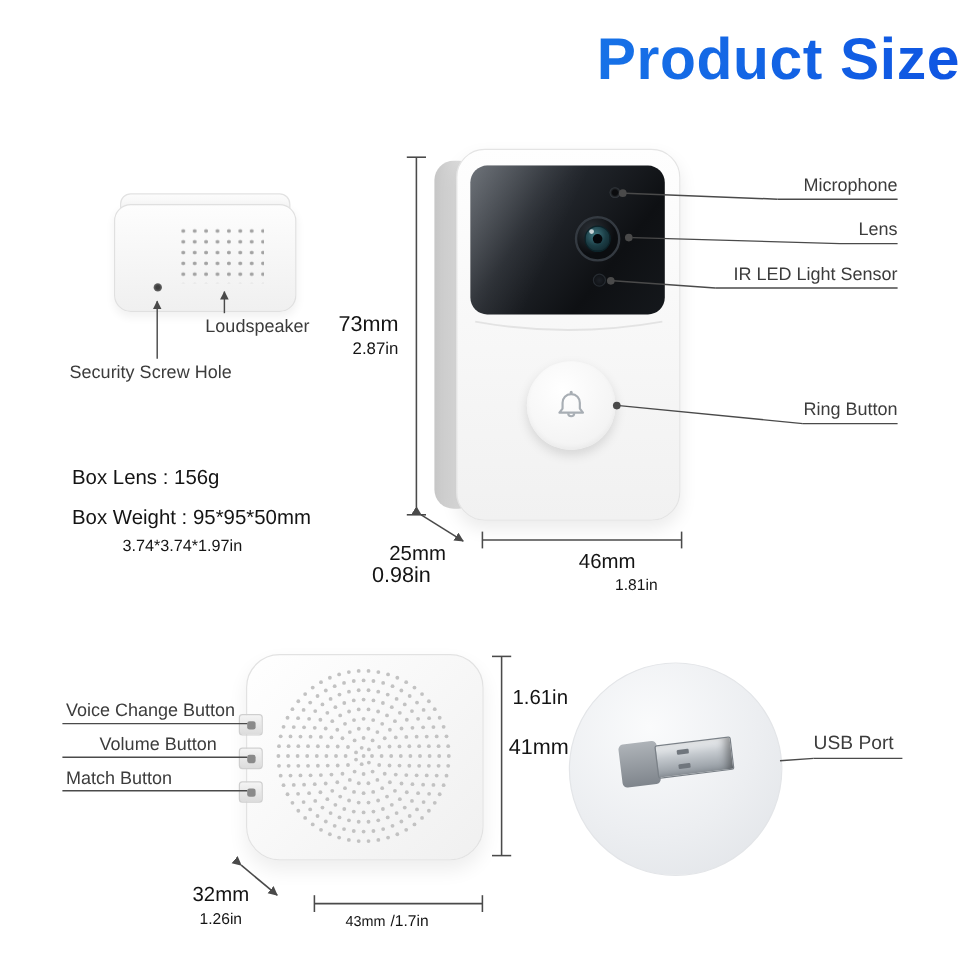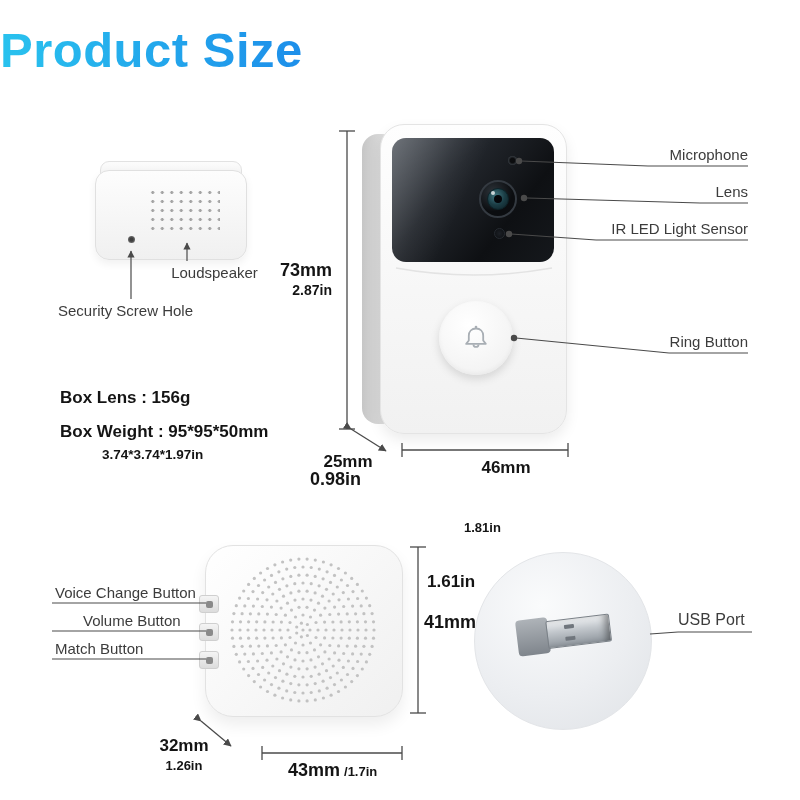--- a/index.html
+++ b/index.html
@@ -1,26 +1,26 @@
 <!DOCTYPE html>
 <html><head>
 <meta charset="utf-8">
 <style>
   html,body{margin:0;padding:0;background:#ffffff;}
   #canvas{position:relative;width:800px;height:800px;background:#ffffff;overflow:hidden;
           font-family:"Liberation Sans",sans-serif;}
   .abs{position:absolute;}
   
-  .title{position:absolute;top:22px;left:0;width:800px;text-align:left;
+  .title{position:absolute;top:22px;left:0;width:800px;text-align:right;
          font-size:49px;font-weight:800;letter-spacing:.5px;
          background:linear-gradient(90deg,#29c2ee 0%,#1877e8 55%,#0f55e2 100%);
          -webkit-background-clip:text;background-clip:text;color:transparent;}
   
   .lbl{position:absolute;font-size:15px;color:#3c3c3c;white-space:nowrap;}
-  .dim{position:absolute;font-weight:bold;color:#141414;white-space:nowrap;}
+  .dim{position:absolute;font-weight:normal;color:#141414;white-space:nowrap;}
   
   .tc-topface{left:100px;top:161px;width:140px;height:20px;border-radius:9px;
       background:linear-gradient(#fcfcfc,#eeeeee);border:1px solid #e2e2e2;z-index:1;}
   .tc-body{left:95px;top:170px;width:150px;height:88px;border-radius:14px;
       background:linear-gradient(180deg,#fdfdfd,#f0f0f0);border:1px solid #e0e0e0;
       box-shadow:0 4px 8px rgba(0,0,0,.06);z-index:2;}
   .tc-grid{left:148px;top:188px;width:72px;height:48px;z-index:3;
       background-image:radial-gradient(circle,#a3a3a3 1.3px,transparent 1.8px);
       background-size:9.5px 9px;}
   .tc-hole{left:128px;top:236px;width:7px;height:7px;border-radius:50%;z-index:3;
@@ -106,21 +106,21 @@
   <div class="lbl" style="right:52px;top:146px;padding-left:16px;">Microphone</div>
   <div class="lbl" style="right:52px;top:183px;">Lens</div>
   <div class="lbl" style="right:52px;top:220px;">IR LED Light Sensor</div>
   <div class="lbl" style="right:52px;top:333px;">Ring Button</div>
 
   <div class="dim" style="left:252px;top:260px;width:80px;text-align:right;font-size:18px;">73mm</div>
   <div class="dim" style="left:252px;top:282px;width:80px;text-align:right;font-size:14px;">2.87in</div>
   <div class="dim" style="left:310px;top:452px;width:76px;text-align:center;font-size:17px;">25mm</div>
   <div class="dim" style="left:310px;top:469px;width:76px;text-align:left;font-size:18px;">0.98in</div>
   <div class="dim" style="left:464px;top:458px;width:84px;text-align:center;font-size:17px;">46mm</div>
-  <div class="dim" style="left:464px;top:480px;width:84px;text-align:left;font-size:13px;margin-top:40px;">1.81in</div>
+  <div class="dim" style="left:464px;top:480px;width:84px;text-align:right;font-size:13px;">1.81in</div>
 
   <div class="dim" style="left:60px;top:388px;font-size:17px;">Box Lens : 156g</div>
   <div class="dim" style="left:60px;top:422px;font-size:17px;text-align:center;">Box Weight : 95*95*50mm</div>
   <div class="dim" style="left:102px;top:447px;font-size:13.5px;">3.74*3.74*1.97in</div>
 
   <div class="abs bc-body"></div>
   <div class="bc-btn" style="left:199px;top:595px;">
     <span></span>
     </div>
   <div class="bc-btn" style="left:199px;top:623px;">
@@ -132,21 +132,21 @@
 
   <div class="lbl" style="left:55px;top:584px;">Voice Change Button</div>
   <div class="lbl" style="left:55px;top:612px;margin-left:28px;">Volume Button</div>
   <div class="lbl" style="left:55px;top:640px;">Match Button</div>
 
   <div class="dim" style="left:427px;top:572px;font-size:17px;">1.61in</div>
   <div class="dim" style="left:424px;top:612px;font-size:18px;">41mm</div>
   <div class="dim" style="left:146px;top:736px;width:76px;text-align:center;font-size:17px;">32mm</div>
   <div class="dim" style="left:146px;top:758px;width:76px;text-align:center;font-size:13px;">1.26in</div>
   <div class="dim" style="left:288px;top:760px;display:flex;align-items:baseline;gap:4px;">
-    <span style="font-size:18px;">43mm</span>
+    <span style="font-size:12px;">43mm</span>
     <span style="font-size:13px;">/1.7in</span>
   </div>
 
   <div class="abs usb-circle"></div>
   <div class="abs usb-plug">
     <div class="usb-neck"></div>
     <div class="usb-shield"></div>
     <div class="usb-slot" style="left:60px;top:25px;"></div>
     <div class="usb-slot" style="left:60px;top:37px;"></div>
   </div>

